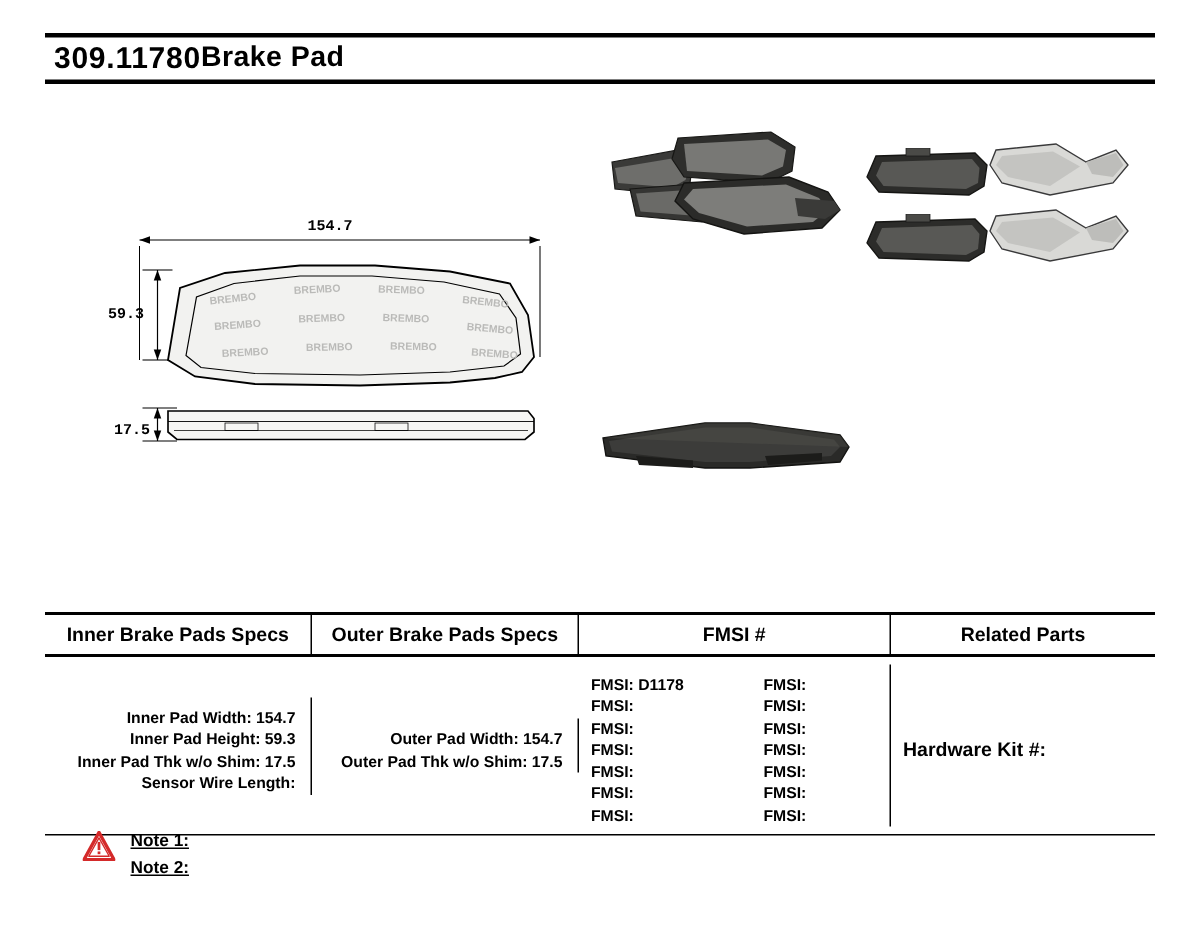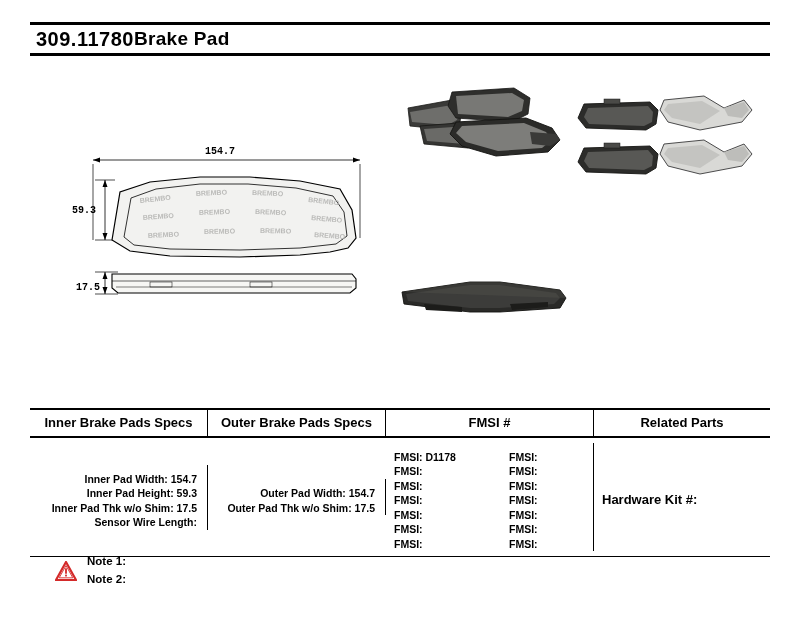--- a/index.html
+++ b/index.html
@@ -124,21 +124,22 @@
     padding-left: 8px;
     line-height: 14.5px;
   }
 
   
   .notes {
     position: absolute;
     left: 55px;
     top: 552px;
     display: flex;
-    align-items: center;
+    align-items: flex-start;
+    text-decoration: underline;
   }
   .warn-icon {
     width: 22px;
     height: 20px;
     margin-top: 2px;
     margin-right: 10px;
   }
   .note-line {
     font-size: 11.5px;
     font-weight: bold;

